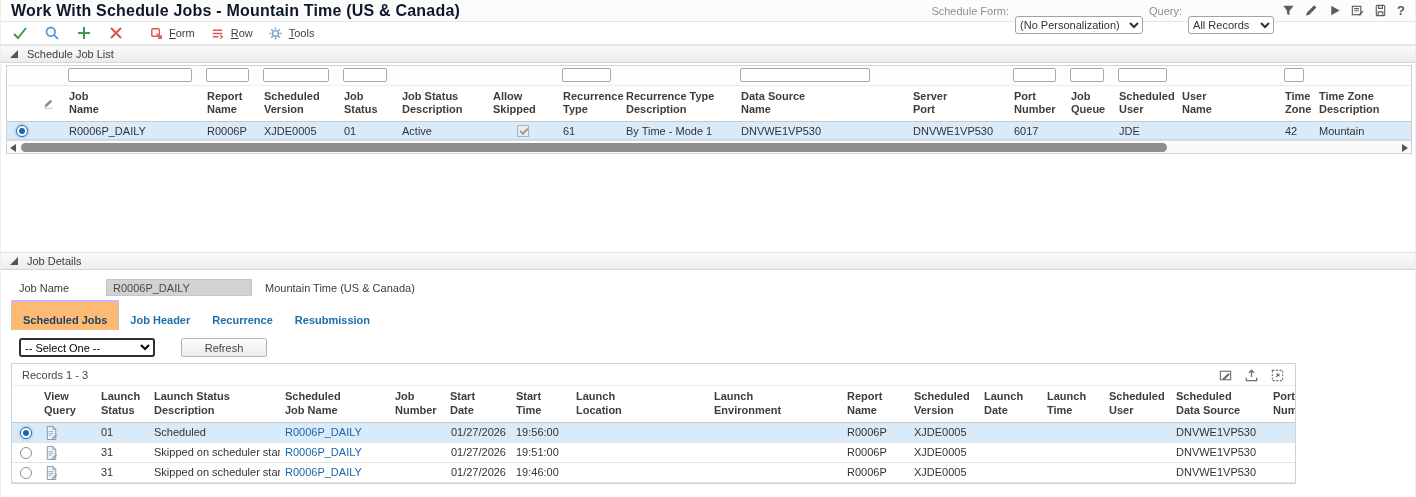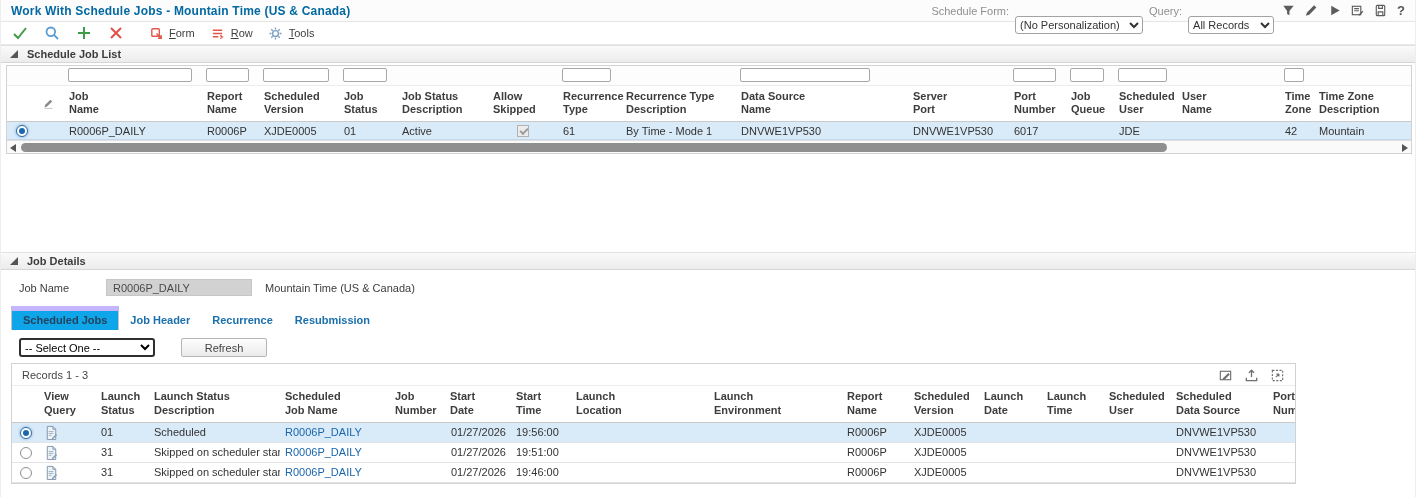--- a/index.html
+++ b/index.html
@@ -3,42 +3,42 @@
 <meta charset="utf-8">
 <style>
   * { margin:0; padding:0; box-sizing:border-box; }
   html,body { width:1416px; height:497px; background:#fff; overflow:hidden;
     font-family:"Liberation Sans", sans-serif; font-size:11px; color:#333; }
   .page { width:1416px; height:497px; position:relative; border-left:1px solid #ededed; border-right:1px solid #ededed; }
 
   
   .titlebar { height:22px; display:flex; justify-content:space-between; align-items:center;
     padding:0 8px 0 10px; background:#fcfcfc; border-bottom:1px solid #e6e6e6; }
-  .title { font-size:12px; font-weight:bold; color:#0369a1; letter-spacing:.2px; }
+  .title { font-size:16px; font-weight:bold; color:#0f172a; letter-spacing:.2px; }
   .tb-right { display:flex; align-items:center; gap:6px; }
   .lbl { color:#8f8f8f; }
   select.sel-s { font-family:"Liberation Sans",sans-serif; font-size:11px; height:18px;
     border:1px solid #a3a3a3; border-radius:3px; background:#fff; color:#333;margin-top:28px; }
   .sel-pf { width:128px; } .sel-q { width:86px; }
   .hicon { display:inline-flex; width:17px; height:17px; align-items:center; justify-content:center; cursor:pointer; }
   .qm { font-weight:bold; color:#555; font-size:13px; cursor:pointer; padding:0 2px; }
 
   
   .toolbar { height:23px; display:flex; align-items:center; gap:14px; padding:0 10px;
     border-bottom:1px solid #e9e9e9; }
   .tbi { display:inline-flex; width:18px; height:18px; align-items:center; justify-content:center; cursor:pointer; }
   .tbg { display:inline-flex; align-items:center; gap:4px; cursor:pointer; color:#3e3e3e; }
   .tbg u { text-decoration:underline; }
   .gap-l { margin-left:8px; }
 
   
   .secbar { height:18px; display:flex; align-items:center; gap:9px; padding-left:9px;
     background:linear-gradient(#fafafa,#ececec); border-top:1px solid #e2e2e2; border-bottom:1px solid #d6d6d6; }
   .secbar .tri { width:0; height:0; border-bottom:8px solid #555; border-left:8px solid transparent; }
-  .secbar .sect { font-weight:bold; color:#3c3c3c; }
+  .secbar .sect { font-weight:normal; color:#3c3c3c; }
 
   
   .gridbox { border:1px solid #d2d2d2; background:#fff; }
   #g1box { margin:2px 5px 0 5px; width:1406px; }
   #g2box { margin:6px 0 0 10px; width:1285px; }
   .recbar { display:flex; justify-content:space-between; align-items:center; padding:3px 6px 2px 10px;
     border-bottom:1px solid #ececec; }
   .rec { color:#454545; }
   .gicons { display:flex; gap:10px; align-items:center; padding-right:4px; }
   .gic { display:inline-flex; width:16px; height:16px; align-items:center; justify-content:center; cursor:pointer; }
@@ -77,22 +77,22 @@
 
   
   .spacer1 { height:98px; }
   .jd-row { display:flex; align-items:center; padding:9px 0 7px 18px; gap:0; }
   .jd-label { width:87px; color:#3d3d3d; }
   .jd-input { width:146px; height:17px; background:#d2d2d2; border:1px solid #c6c6c6; color:#4a4a4a;
     font-size:11px; font-family:"Liberation Sans",sans-serif; padding:0 6px; }
   .jd-tz { margin-left:13px; color:#3d3d3d; }
   .tabs { display:flex; align-items:flex-end; margin:4px 0 0 10px; height:23px; }
   .tab { padding:4px 11px 4px 11px; font-weight:bold; color:#1a6fad; cursor:pointer; }
-  .tab.active { color:#23425e; background:#0ea5e9; border:1px solid #c4c4c4; border-bottom:none;
-    border-top:5px solid #c4b5fd; padding-top:3px; }
+  .tab.active { color:#23425e; background:#fdba74; border:1px solid #c4c4c4; border-bottom:none;
+    border-top:2px solid #c4b5fd; padding-top:12px; }
   .controls { display:flex; align-items:center; gap:26px; margin:8px 0 0 18px; }
   select.sel-one { width:136px; height:19px; font-family:"Liberation Sans",sans-serif; font-size:11px;
     border:2px solid #2f2f2f; border-radius:3px; background:#fff; }
   button.btn { min-width:86px; height:19px; font-family:"Liberation Sans",sans-serif; font-size:11px;
     color:#444; background:linear-gradient(#fdfdfd,#ebebeb); border:1px solid #b5b5b5; border-radius:2px; cursor:pointer; }
   svg { display:block; }
 </style>
 </head>
 <body>
 

